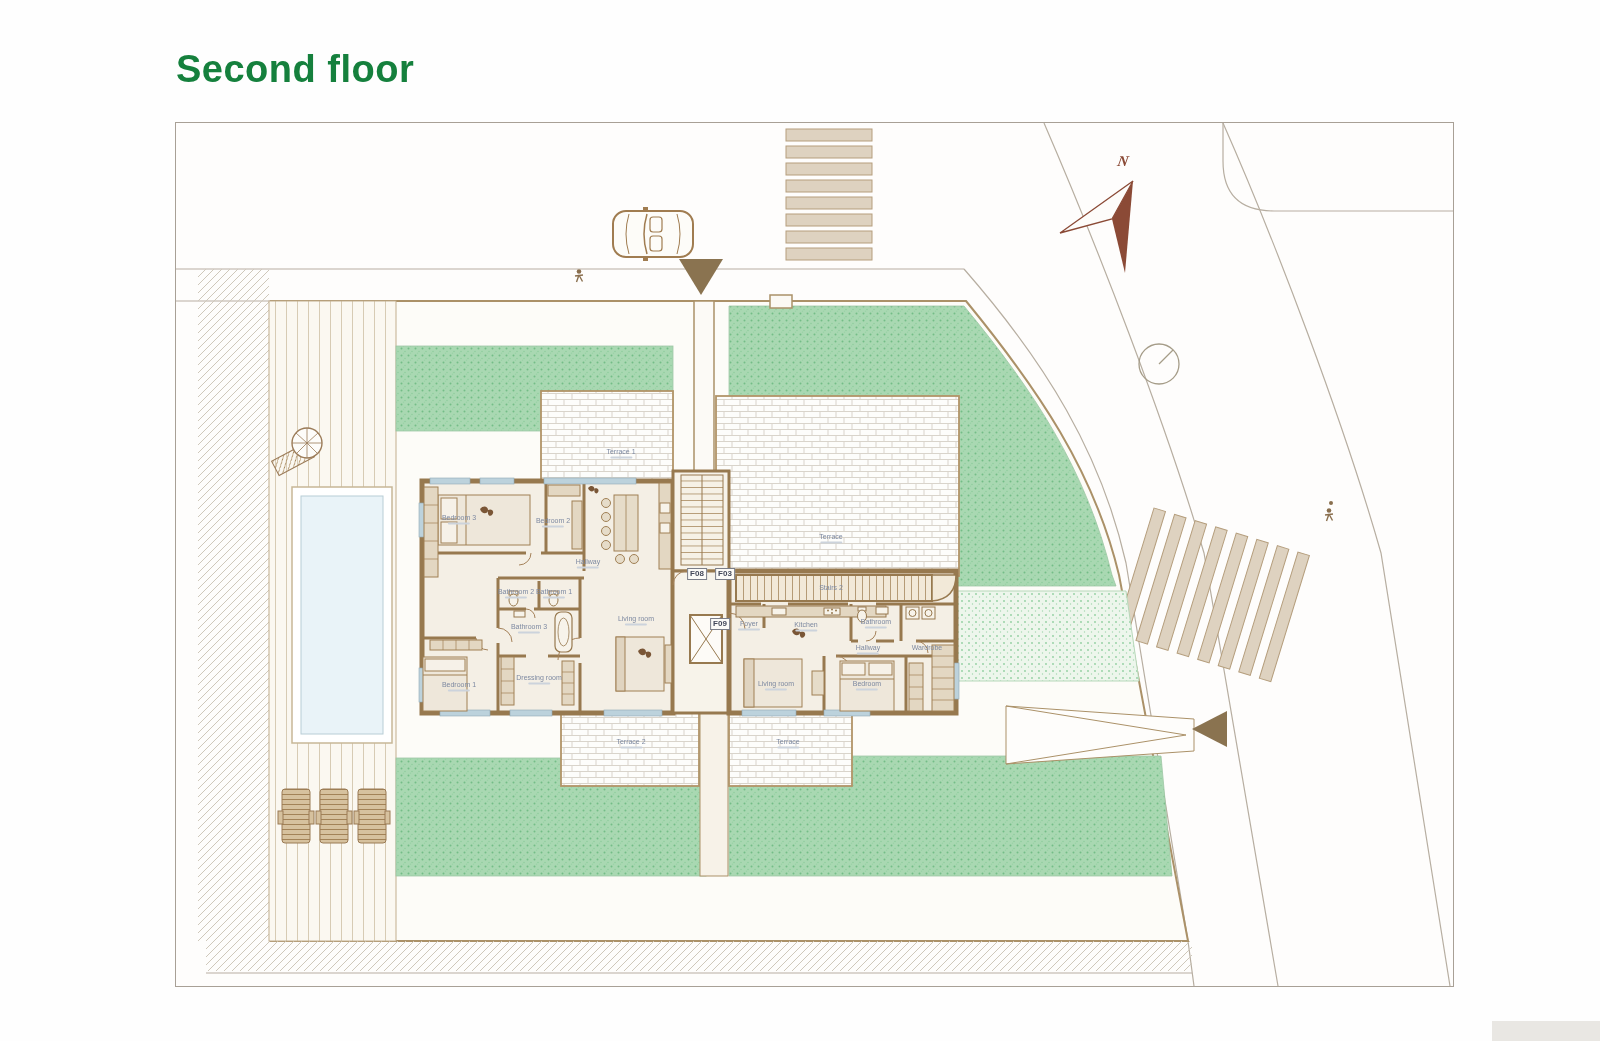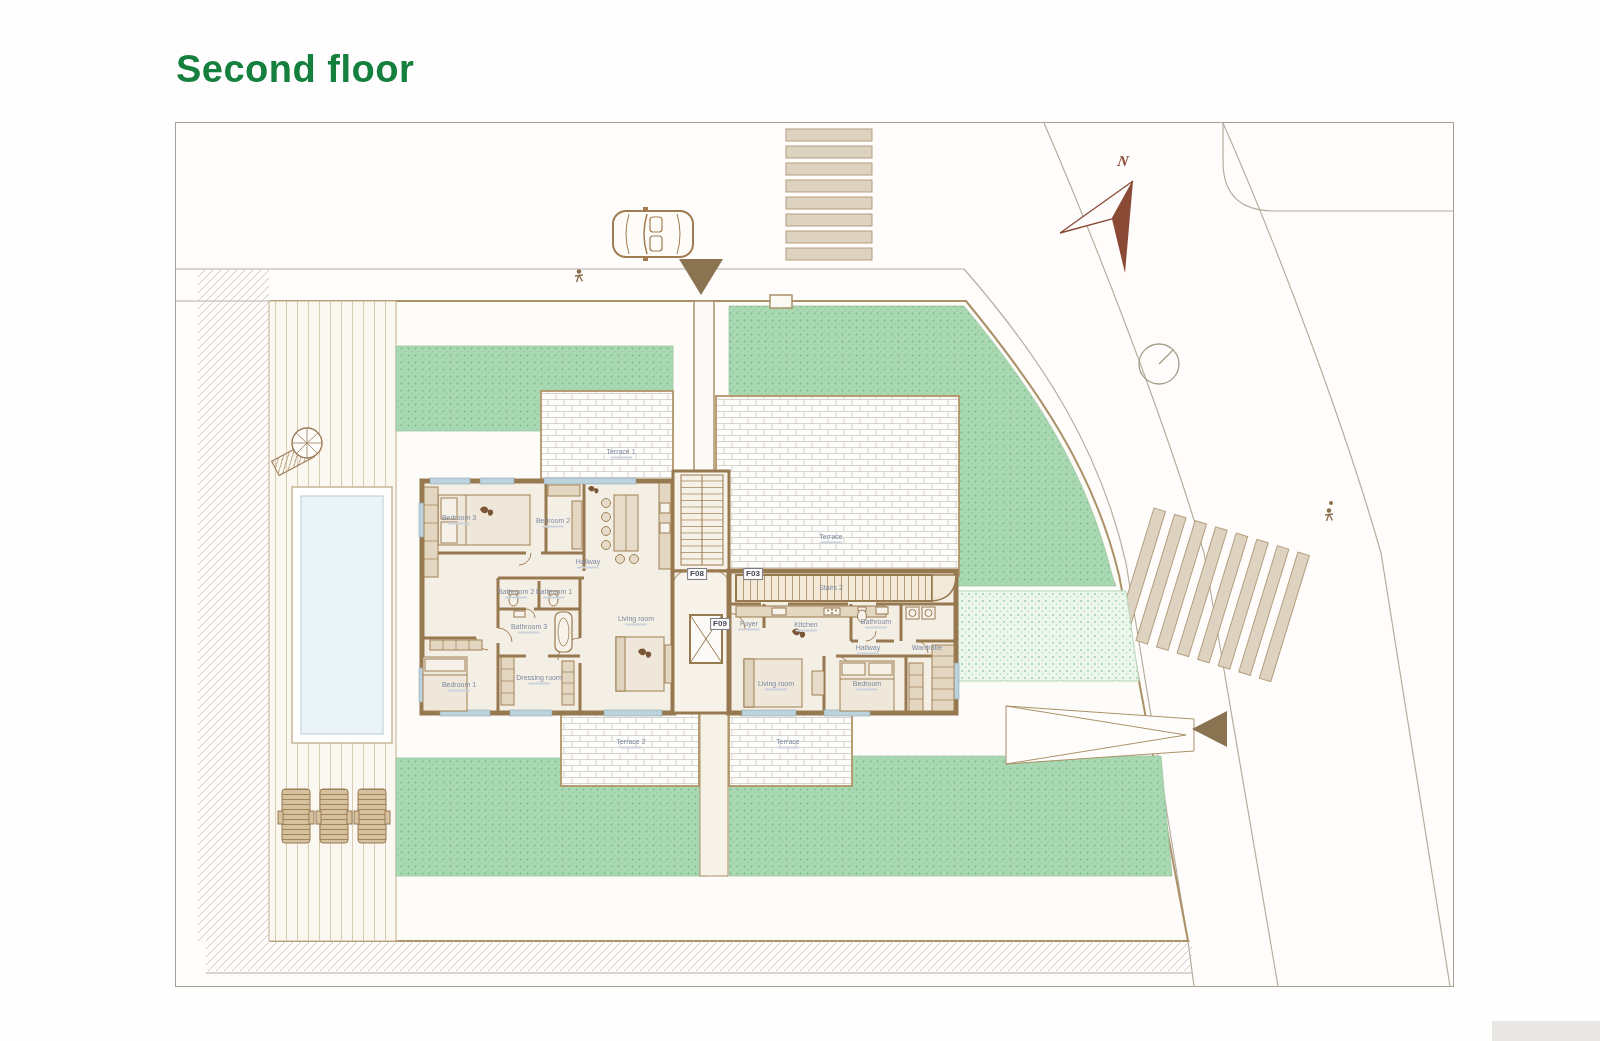--- a/index.html
+++ b/index.html
@@ -437,21 +437,21 @@
       <div class="room-label" style="left:655px;top:415px">
         <span class="room-name">Terrace</span>
         <span class="area-bar"></span>
       </div>
       <div class="room-label" style="left:612px;top:620px">
         <span class="room-name">Terrace</span>
         <span class="area-bar"></span>
       </div>
 
       <span class="unit-tag" style="left:521px;top:451px">F08</span>
-      <span class="unit-tag" style="left:577px;top:451px">F03</span>
+      <span class="unit-tag" style="left:549px;top:451px">F03</span>
       <span class="unit-tag" style="left:544px;top:501px">F09</span>
 
       <span class="north-label" style="left:947px;top:38px">N</span>
     </div>
   </div>
 
   <div class="corner-block"></div>
 </div>
 
 </body></html>

